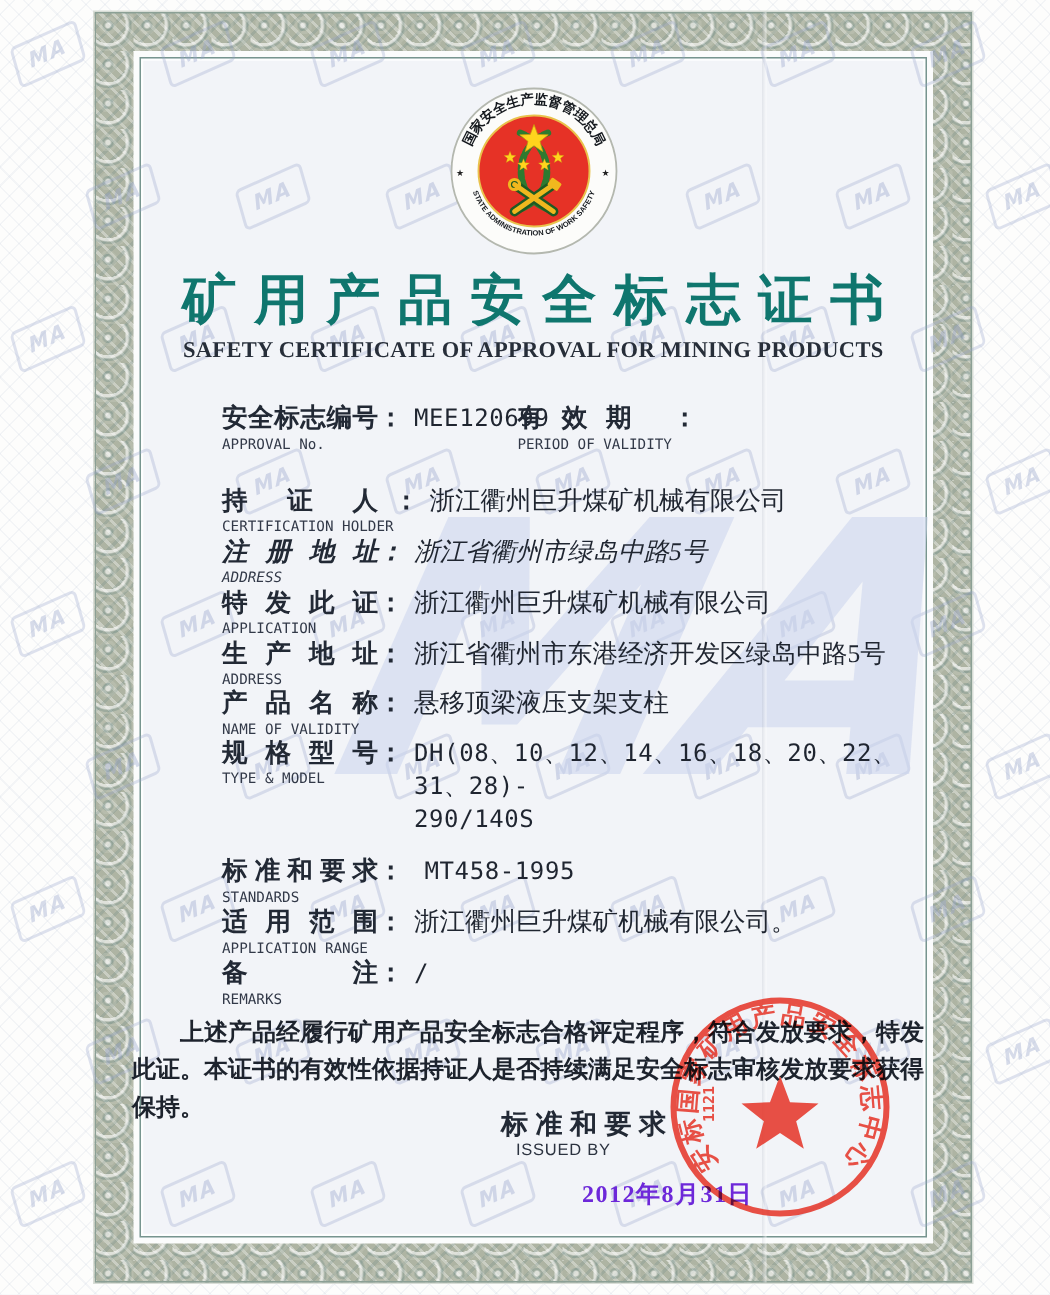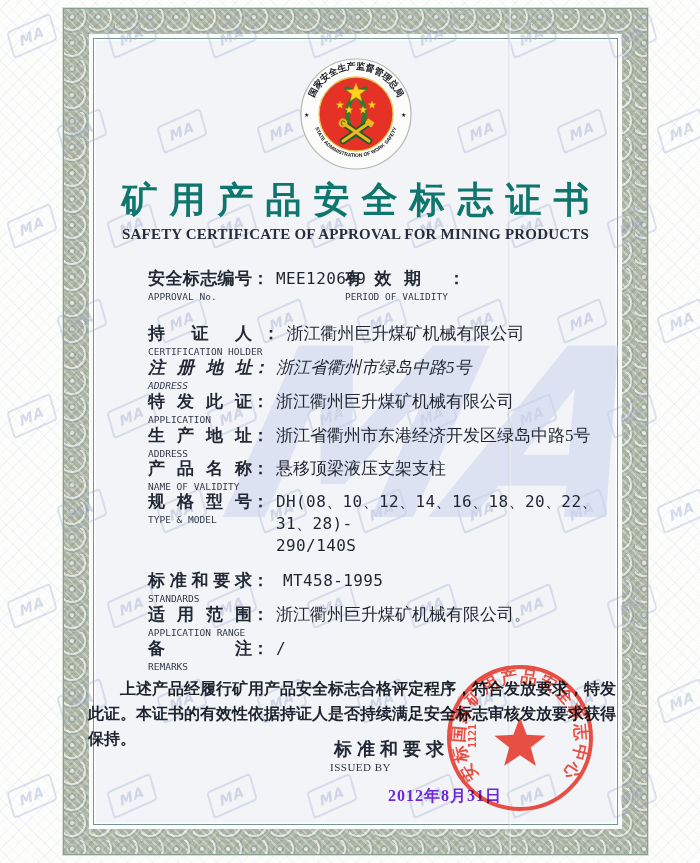--- a/index.html
+++ b/index.html
@@ -55,21 +55,21 @@
     font-weight:700;font-size:17px;line-height:21px;color:#222935;white-space:nowrap;}
   .lab.short{width:76px;}
   .colon{font-weight:700;font-size:17px;line-height:21px;color:#222935;flex:none;}
   .en{font-family:"DejaVu Sans Mono","Liberation Mono",monospace;font-size:9.5px;line-height:12px;
     margin-top:2px;color:#323948;letter-spacing:0;white-space:nowrap;text-align:left;}
   .val{margin-left:7px;font-size:17px;line-height:22px;color:#1f2530;font-weight:500;max-width:350px;}
   .val.mono{font-family:"DejaVu Sans Mono","Liberation Mono",monospace;font-size:16px;line-height:22px;letter-spacing:.4px;}
   .statement{position:absolute;left:88px;top:676px;width:530px;text-indent:2em;
     font-size:16px;font-weight:700;line-height:25px;color:#1d232d;}
   .issuedby-cn{position:absolute;left:334px;top:737px;font-size:18px;font-weight:700;letter-spacing:5px;color:#222935;}
-  .issuedby-en{position:absolute;left:330px;top:761px;font-family:Liberation Serif, serif;
+  .issuedby-en{position:absolute;left:344px;top:761px;font-family:Liberation Sans, sans-serif;
     font-size:11px;color:#2c3340;letter-spacing:.5px;}
   .issue-date{position:absolute;left:388px;top:786px;font-size:16px;font-weight:600;color:#6d28d9;letter-spacing:1px;}
   .stamp{position:absolute;left:442px;top:660px;z-index:3;opacity:.88;mix-blend-mode:multiply;}
 </style>
 </head>
 <body>
 
 <div class="frame">
   <div class="panel-gap">
     <div class="panel"></div>

